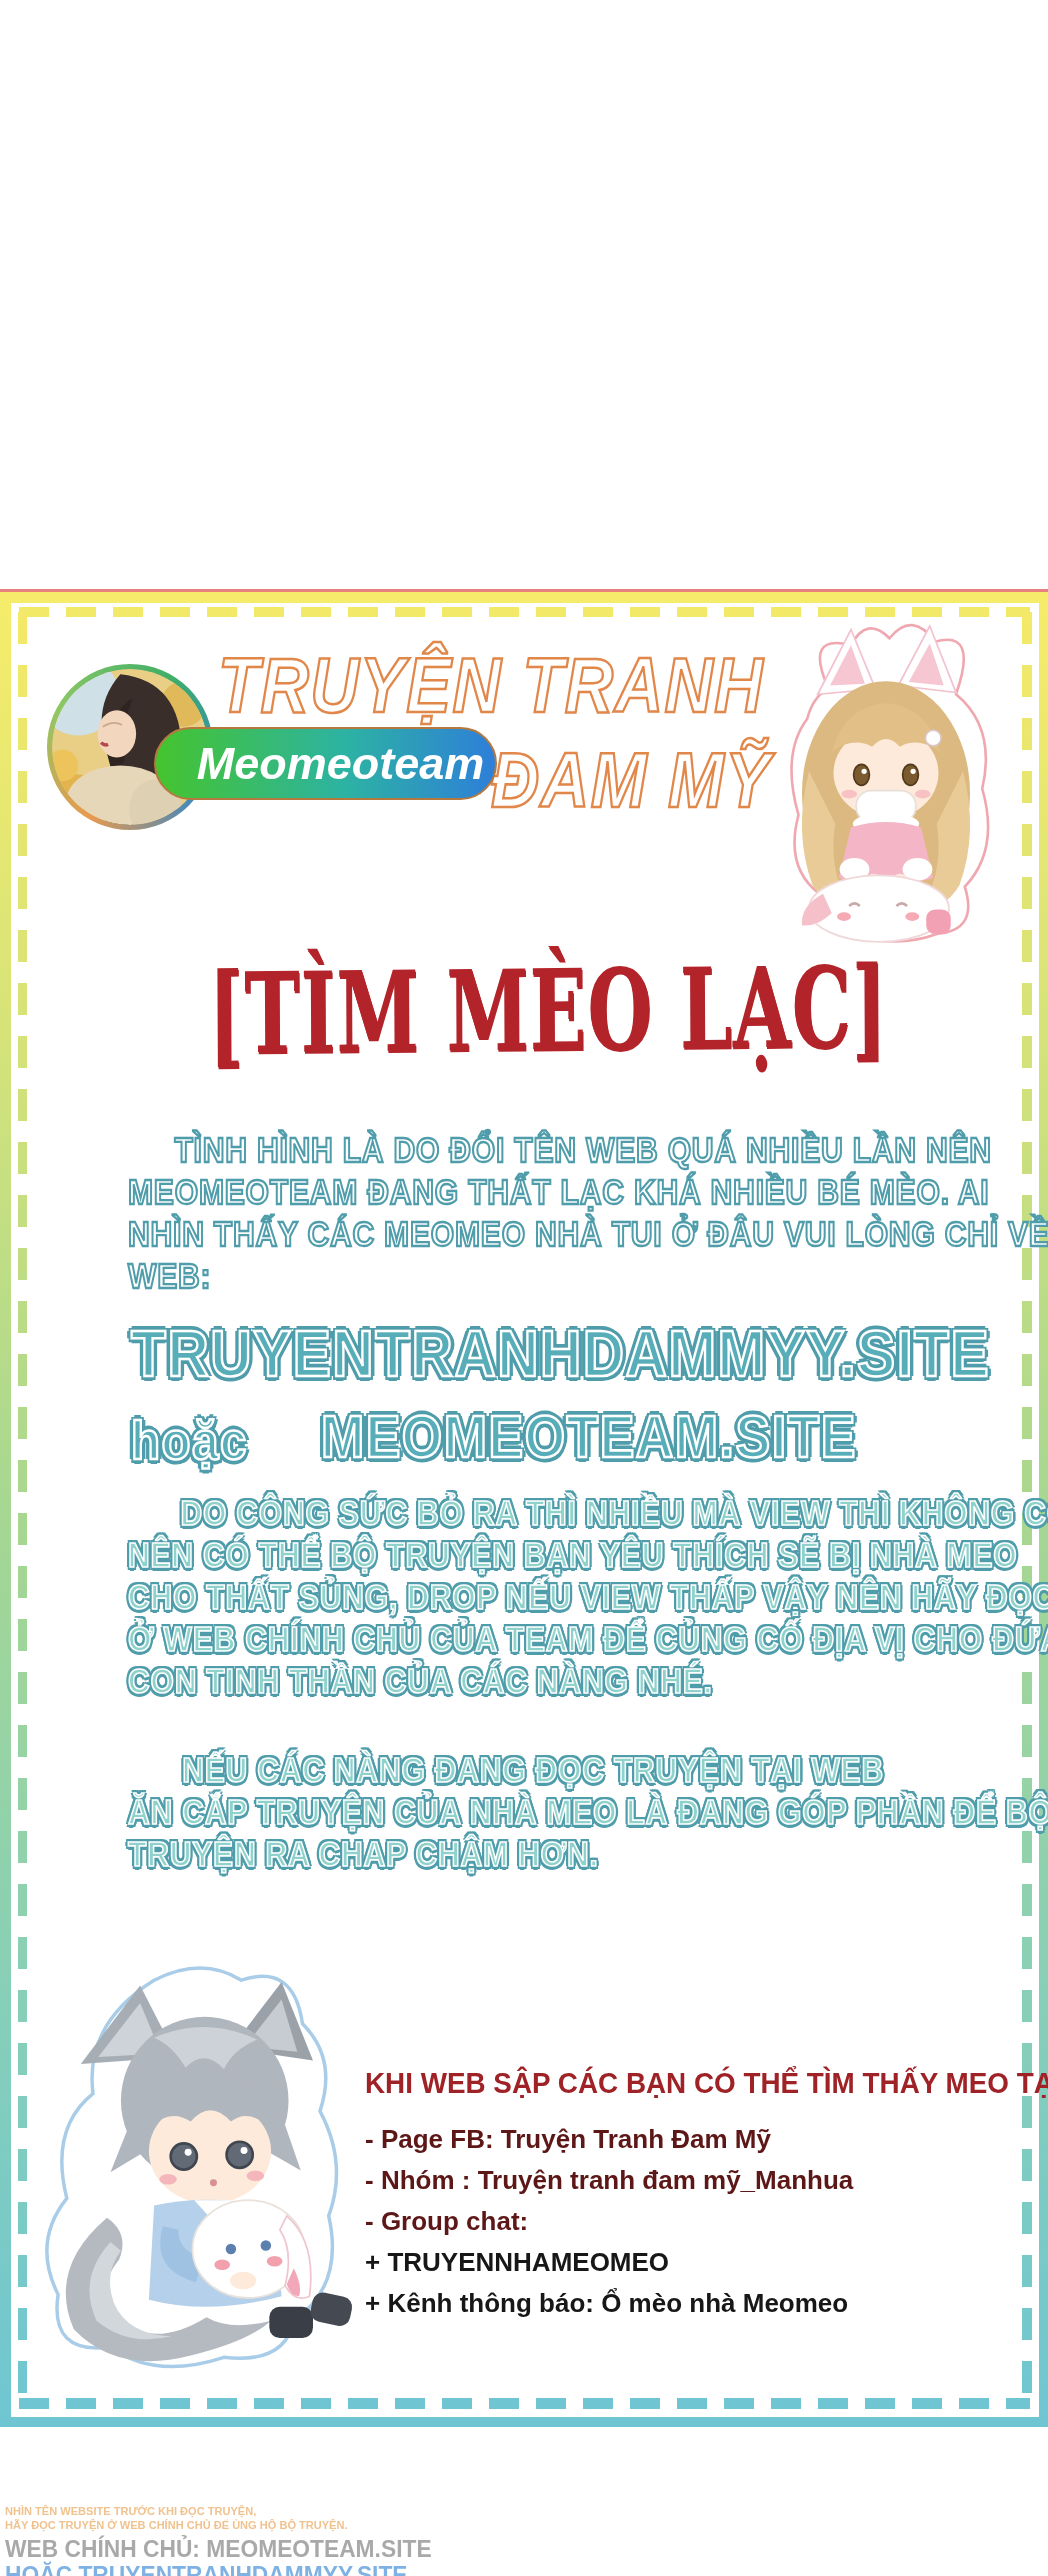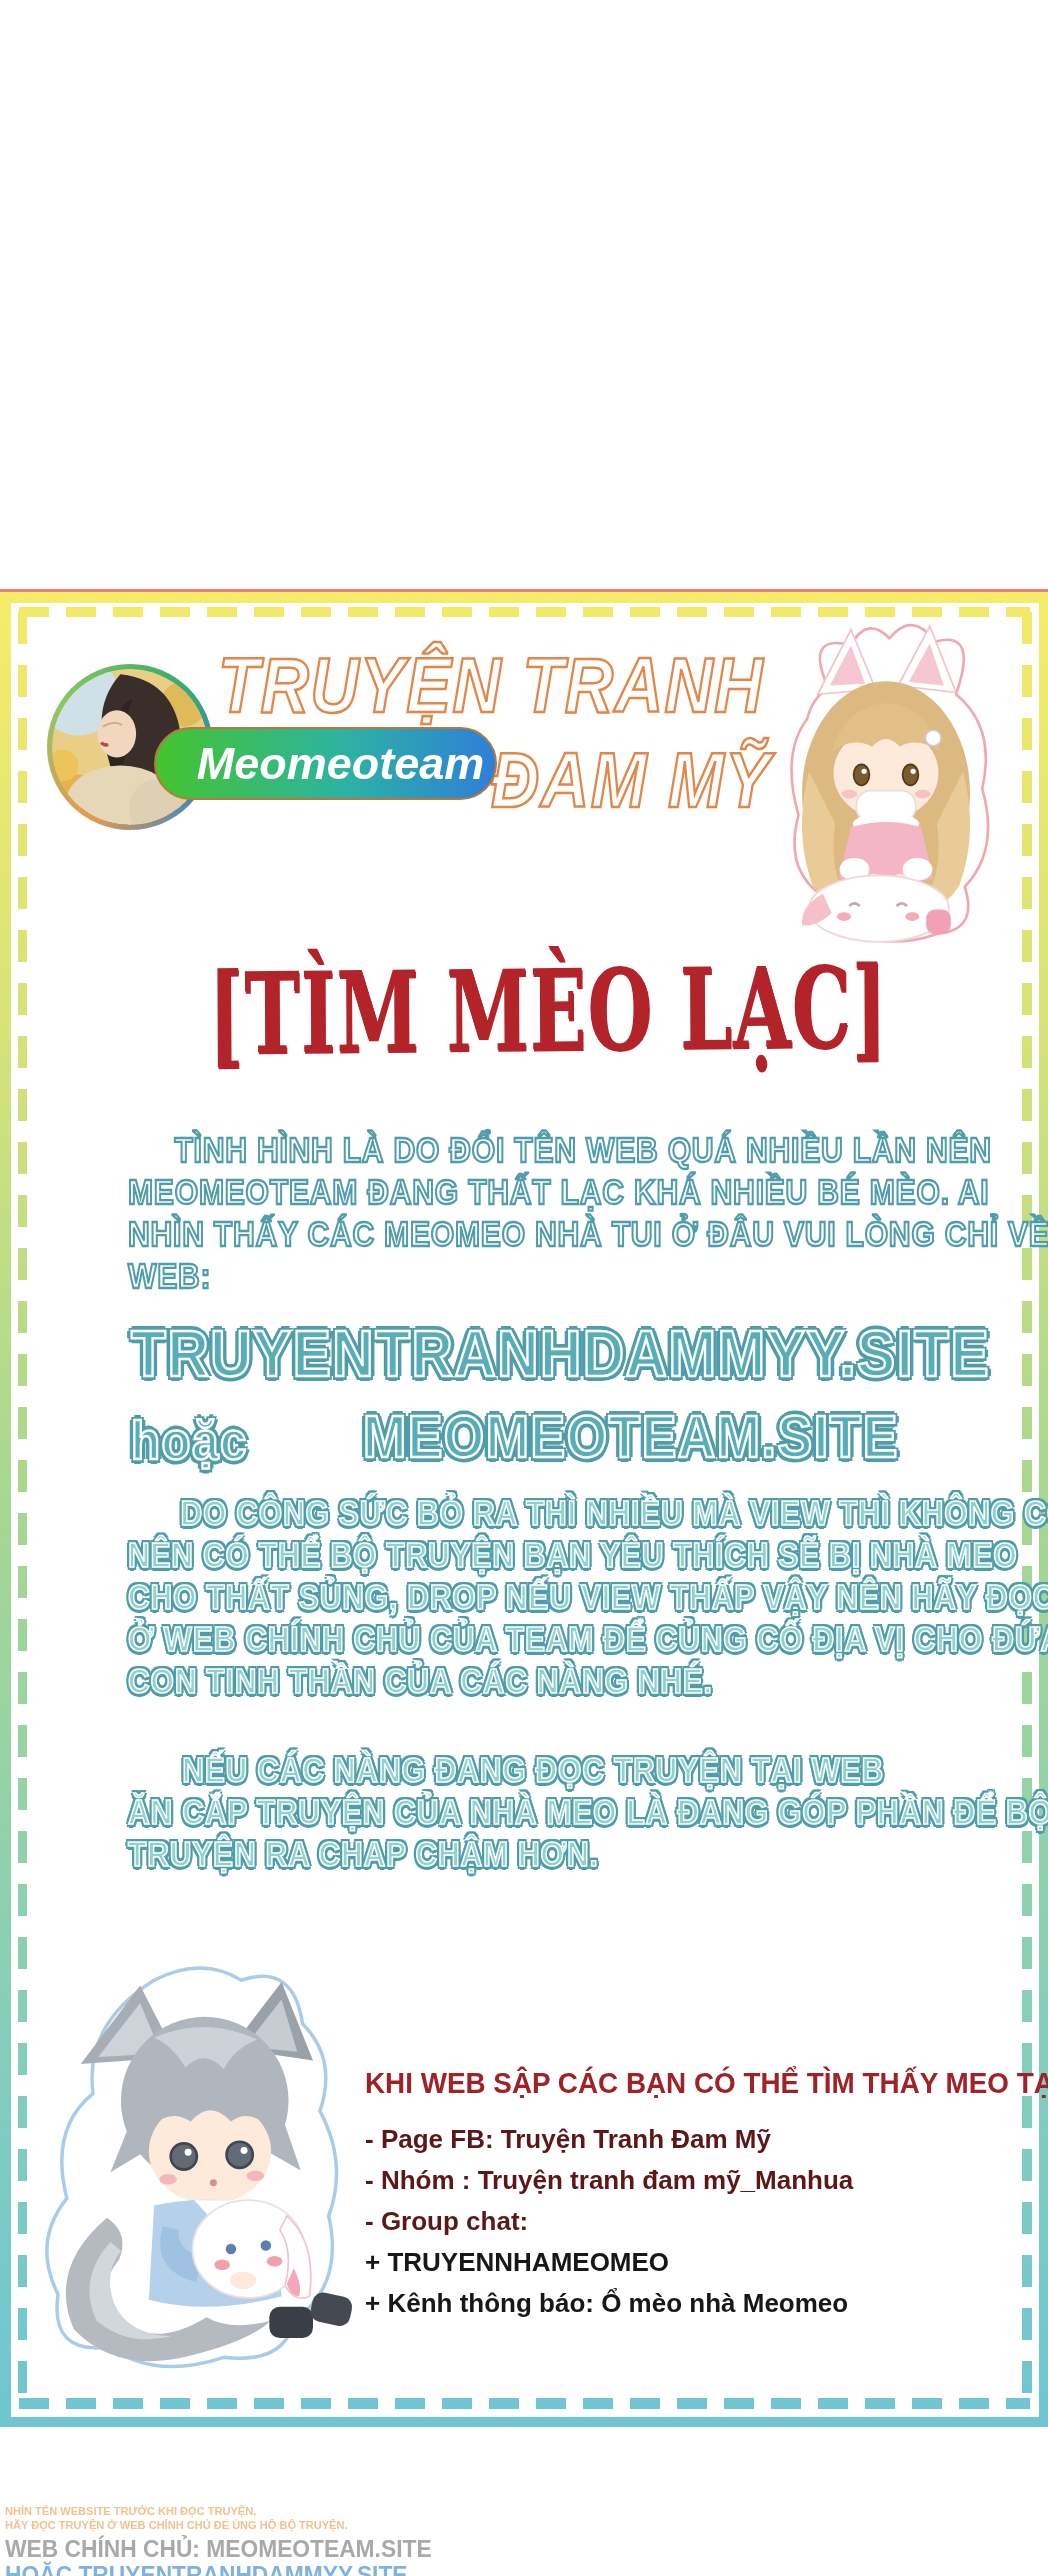--- a/index.html
+++ b/index.html
@@ -87,21 +87,21 @@
   .p-body2 { left:128px; top:1749px; }
   .p-body2 div:first-child { text-indent:63px; }
 
   
   .site-big { z-index:3; font-weight:800; white-space:nowrap;
     color:#57aeb9; -webkit-text-stroke:2.6px #ffffff;
     text-shadow:-5.2px 0 0 #4f9dab,5.2px 0 0 #4f9dab,0 -5.2px 0 #4f9dab,0 5.2px 0 #4f9dab,
       -3.5px -3.5px 0 #4f9dab,3.5px -3.5px 0 #4f9dab,-3.5px 3.5px 0 #4f9dab,3.5px 3.5px 0 #4f9dab;
     transform:scaleX(.88); transform-origin:left top; letter-spacing:1.7px; }
   .site-1 { left:131px; top:1316px; font-size:65px; }
-  .site-row { left:131px; top:1403px; display:flex; gap:99px; align-items:flex-end; }
+  .site-row { left:131px; top:1403px; display:flex; gap:57px; align-items:flex-end; }
   .site-hoac { font-size:54px; }
   .site-2 { font-size:59px; }
 
   
   .contact { left:365px; top:2067px; z-index:3; }
   .contact-heading { font-size:29px; font-weight:700; color:#9e2226;
     white-space:nowrap; transform:scaleX(.96); transform-origin:left top;
     margin-bottom:19px; }
   .contact-item { font-size:26px; font-weight:700; line-height:41px; white-space:nowrap; }
   .c-maroon { color:#5d1717; }

